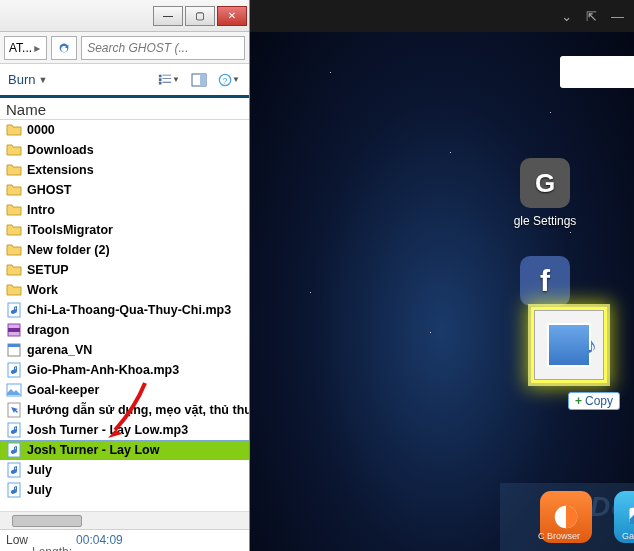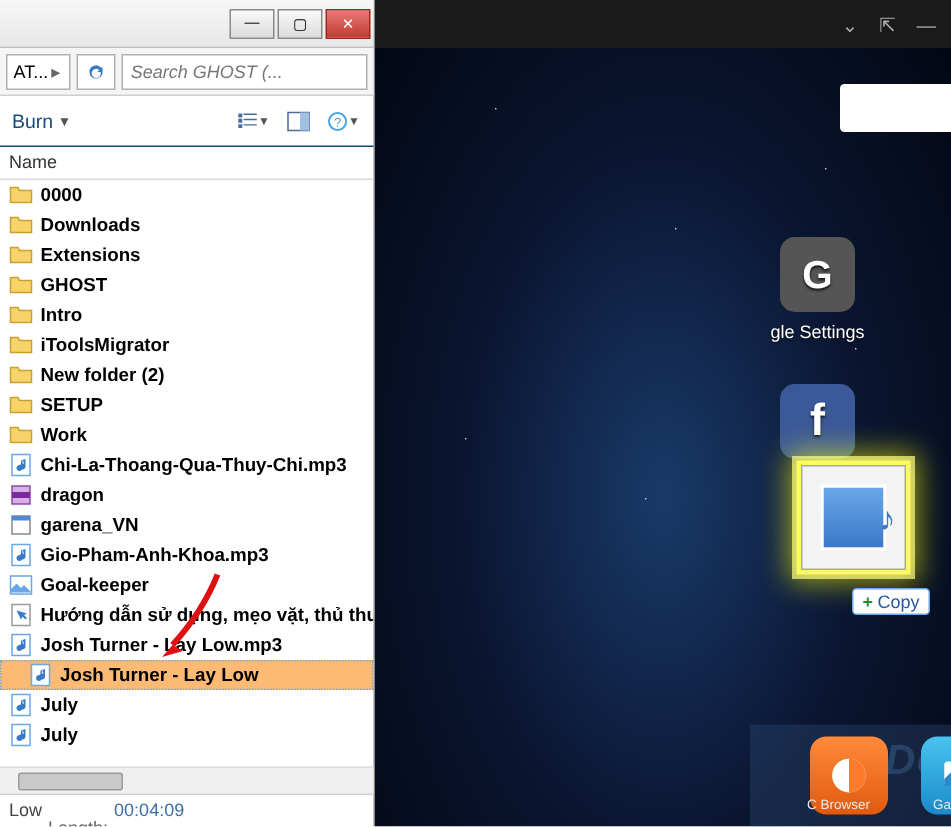--- a/index.html
+++ b/index.html
@@ -12,31 +12,31 @@
 .winbtn { width: 30px; height: 20px; margin-left: 2px; display: flex; align-items: center; justify-content: center; border: 1px solid #8a8a8a; background: linear-gradient(#f9f9f9, #dcdcdc); font-size: 10px; cursor: default; }
 .winbtn.close { background: linear-gradient(#e67a7a, #c43a2f); color: #fff; border-color: #9a2a20; }
 
 .addrrow { height: 32px; display: flex; align-items: center; gap: 4px; padding: 3px 4px; border-bottom: 1px solid #d0d0d0; background: #f5f5f5; }
 .breadcrumb { flex: 0 0 auto; display: flex; align-items: center; border: 1px solid #b0b0b0; background: #fff; height: 24px; font-size: 12px; padding: 0 4px; text-align: right; }
 .bc-sep { color: #666; padding: 0 2px; }
 .refbtn { width: 26px; height: 24px; border: 1px solid #b0b0b0; background: #fff; display: flex; align-items: center; justify-content: center; }
 .refbtn svg { width: 14px; height: 14px; }
 .search { flex: 1; height: 24px; border: 1px solid #b0b0b0; background: #fff; font-size: 12px; padding: 0 5px; color: #777; font-style: italic; display: flex; align-items: center; }
 
-.toolrow { height: 34px; display: flex; align-items: center; padding: 0 8px; gap: 8px; border-bottom: 1px solid #0c4a6e; color: #1a4a7a; font-size: 13px; }
+.toolrow { height: 34px; display: flex; align-items: center; padding: 0 8px; gap: 8px; border-bottom: 3px solid #0c4a6e; color: #1a4a7a; font-size: 13px; }
 .burn { display: flex; align-items: center; gap: 3px; }
 .tool-right { margin-left: auto; display: flex; gap: 6px; }
 .toolicon { width: 24px; height: 20px; display: flex; align-items: center; justify-content: center; border: 1px solid transparent; }
 .toolicon svg { width: 16px; height: 14px; }
 
-.colhead { height: 22px; border-bottom: 1px solid #d8d8d8; font-size: 12px; color: #333; padding: 3px 6px 0; }
+.colhead { height: 22px; border-bottom: 1px solid #d8d8d8; font-size: 15px; color: #333; padding: 3px 6px 0; }
 
 .filelist { flex: 1; overflow: hidden; font-size: 12.5px; }
 .row { display: flex; align-items: center; height: 20px; padding: 0 6px; gap: 5px; white-space: nowrap; overflow: hidden; font-weight: bold; }
-.row.selected { background: #fdba74; border: 1px dotted #7aa7d0; height: 20px; padding: 0 18px; text-align: center; }
+.row.selected { background: #84cc16; border: 1px dotted #7aa7d0; height: 20px; padding: 0 5px; text-align: center; }
 .ficon { width: 16px; height: 16px; flex-shrink: 0; display: flex; align-items: center; justify-content: center; }
 
 .scrollh { height: 18px; border-top: 1px solid #ddd; background: #f0f0f0; display: flex; align-items: center; padding: 0 12px; }
 .thumb { width: 70px; height: 12px; background: #c9c9c9; border: 1px solid #9a9a9a; border-radius: 2px; }
 
 .status { height: 22px; border-top: 1px solid #d0d0d0; font-size: 12px; padding: 3px 6px; color: #444; display: flex; gap: 4px; }
 .status .lbl { color: #666; margin-top: 12px; }
 .status .val { color: #3a6ea5; }
 
 

